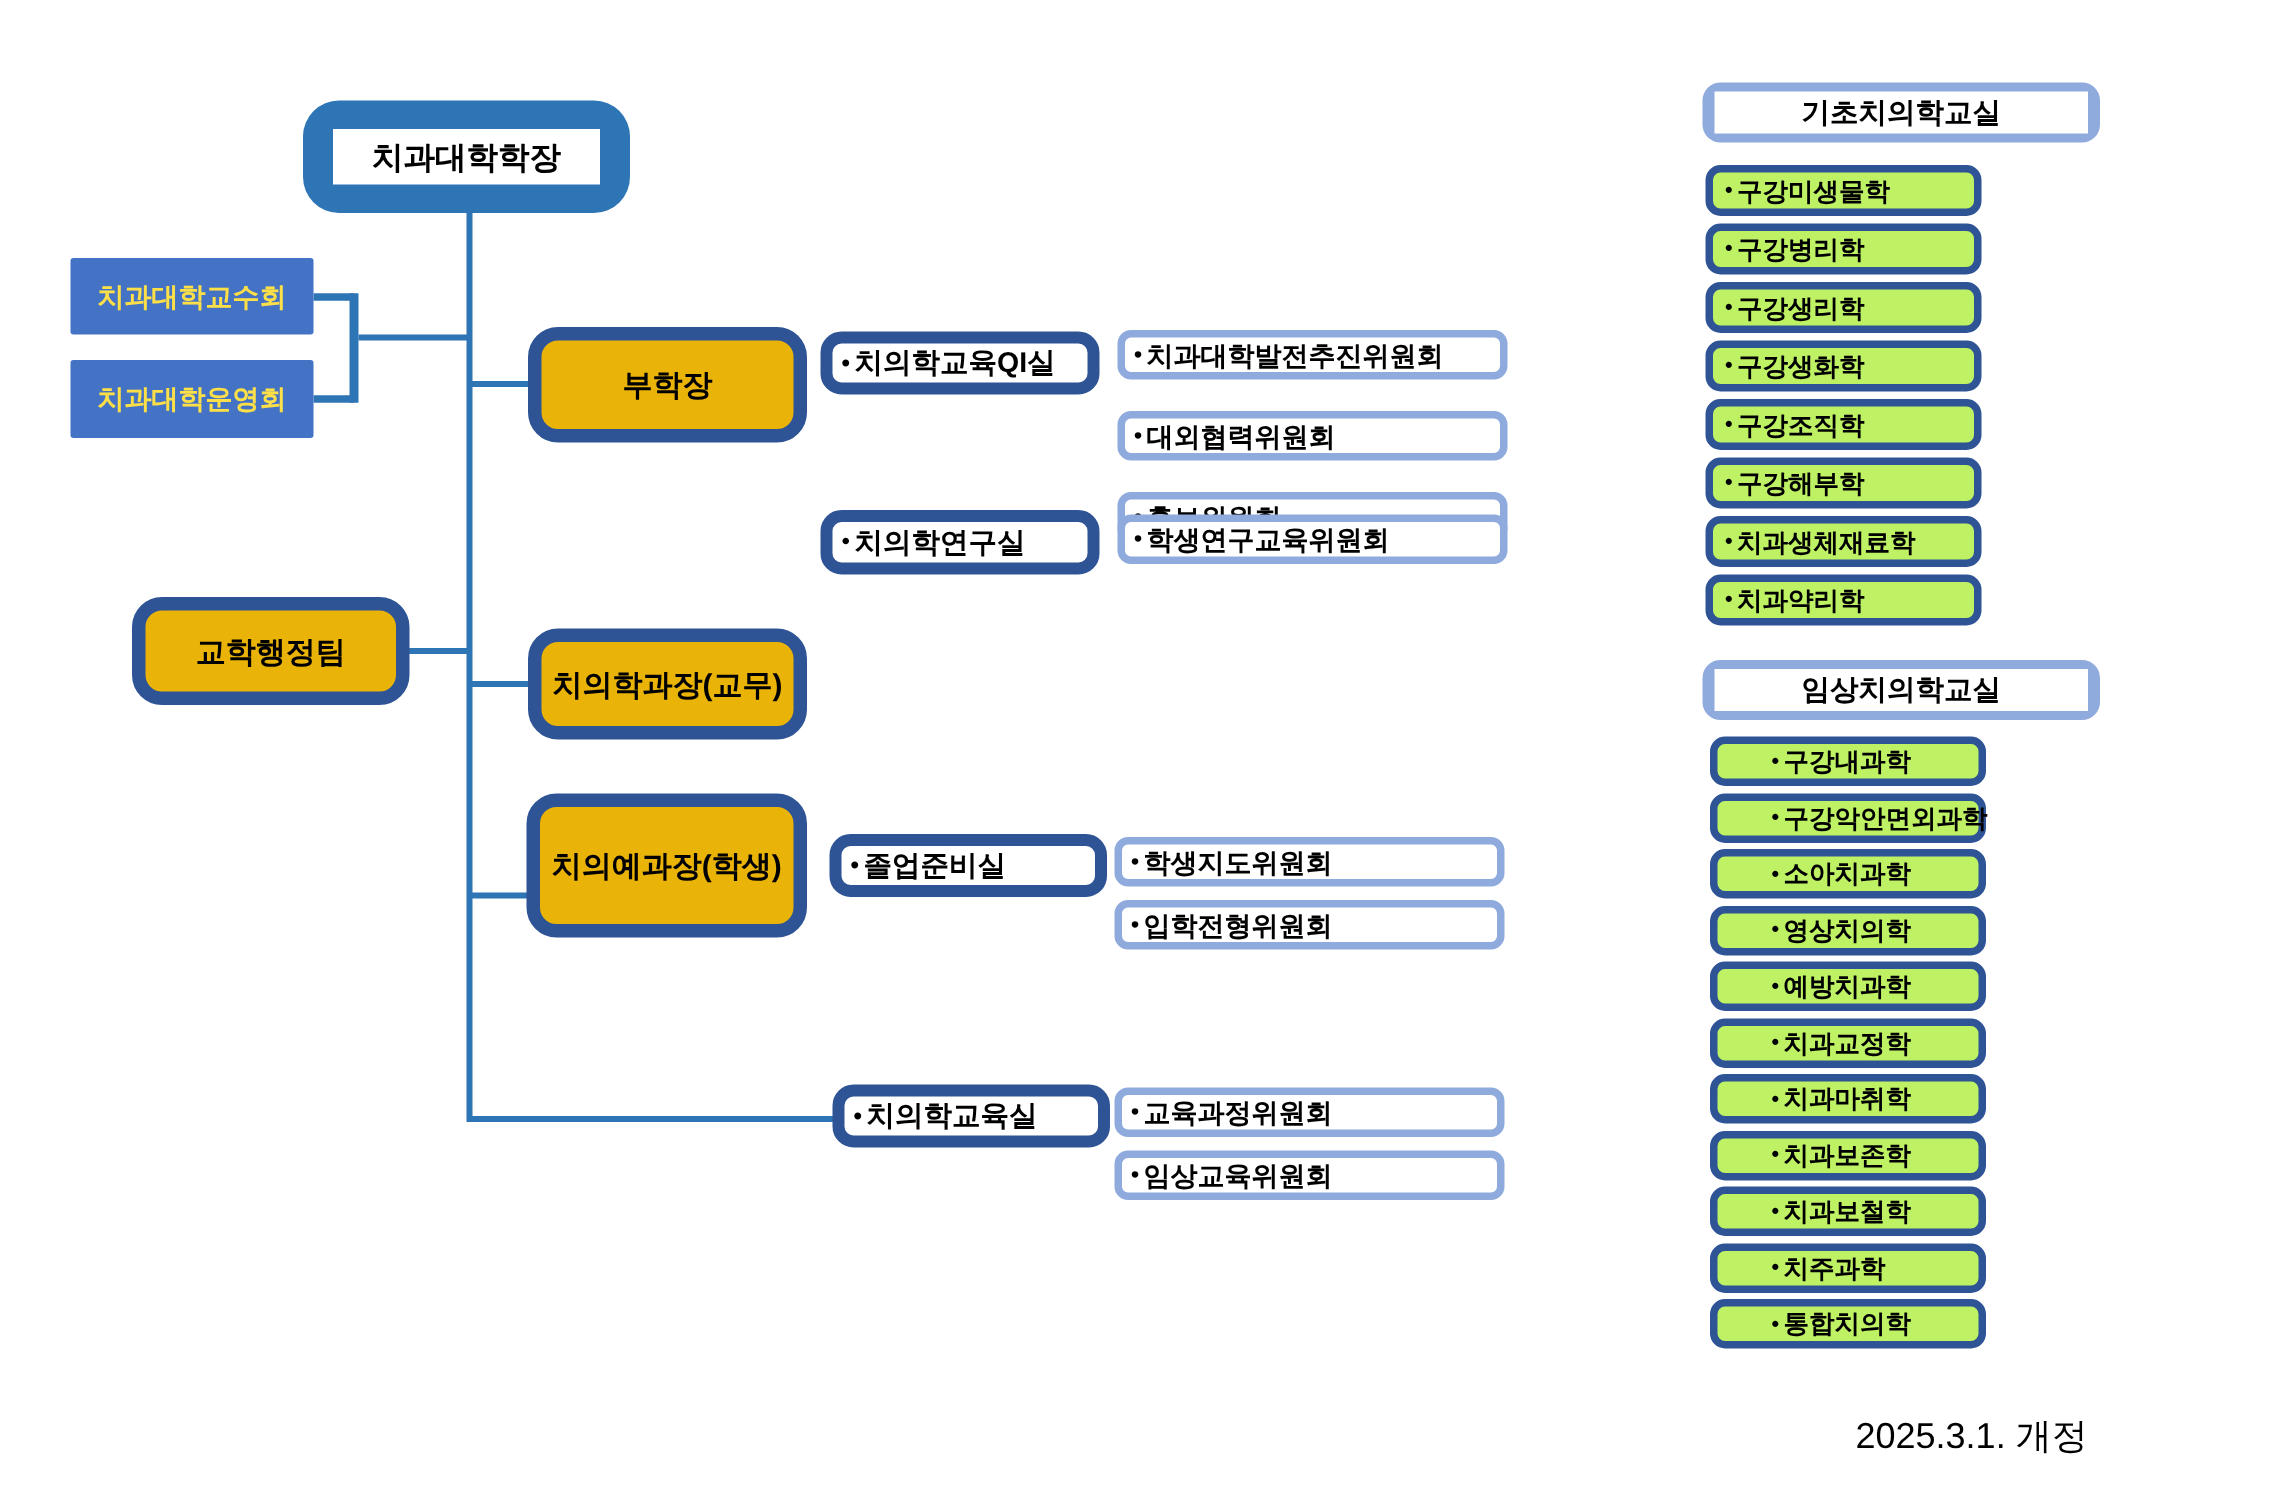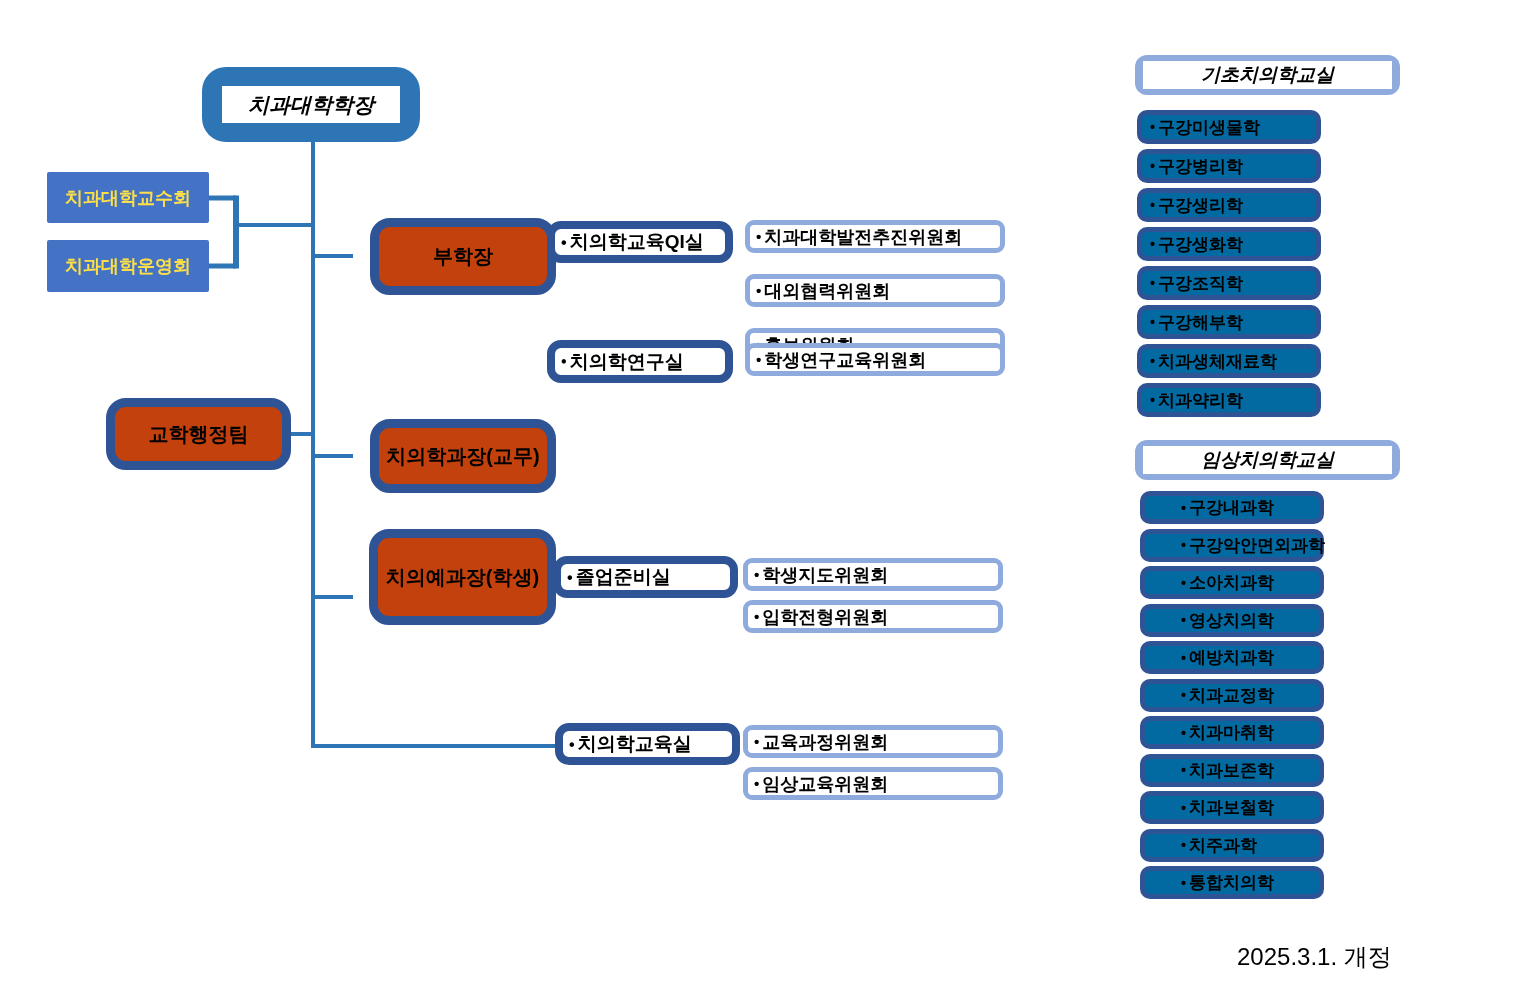--- a/index.html
+++ b/index.html
@@ -5,62 +5,62 @@
   html,body{margin:0;padding:0;background:#ffffff;}
   .canvas{
     position:relative;width:1517px;height:996px;background:#ffffff;
     font-family:"Liberation Sans","DejaVu Sans",sans-serif;color:#000;
     overflow:hidden;
   }
   svg.lines{position:absolute;left:0;top:0;z-index:0;}
   .box{position:absolute;z-index:1;box-sizing:border-box;}
 
   
-  .pill{display:flex;align-items:center;justify-content:center;font-style:italic;}
+  .pill{display:flex;align-items:center;justify-content:center;}
   .pill-dean{background:#2E75B6;border-radius:24px;padding:19px 20px;}
   .pill-hdr{background:#8FAADC;border-radius:12px;padding:6px 8px;}
   .pill .inner{
     background:#ffffff;width:100%;height:100%;
     display:flex;align-items:center;justify-content:center;
     font-weight:bold;
   }
   .pill-dean .inner{font-size:21px;}
   .pill-hdr .inner{font-size:19px;}
 
   
   .solid{
     background:#4472C4;color:#fde047;font-weight:bold;font-size:18px;
     display:flex;align-items:center;justify-content:center;border-radius:2px;
   }
 
   
   .navy-main{
-    background:#c2410c;border:9px solid #2F5496;border-radius:20px;
+    background:#eab308;border:9px solid #2F5496;border-radius:20px;
     display:flex;align-items:center;justify-content:center;
-    font-weight:bold;font-size:20px;margin-left:18px;
+    font-weight:bold;font-size:20px;
   }
 
   
   .office{
     background:#ffffff;border:8px solid #2F5496;border-radius:14px;
     display:flex;align-items:center;padding-left:6px;
     font-weight:bold;font-size:19px;white-space:nowrap;
   }
 
   
   .committee{
     background:#ffffff;border:5px solid #8FAADC;border-radius:9px;
     display:flex;align-items:center;padding-left:6px;
     font-weight:bold;font-size:18px;white-space:nowrap;
     height:33px;width:260px;box-sizing:border-box;
   }
 
   
   .dept{
-    background:#0369a1;border:5px solid #2F5496;border-radius:10px;
+    background:#bef264;border:5px solid #2F5496;border-radius:10px;
     display:flex;align-items:center;padding-left:8px;
     font-weight:bold;font-size:17px;white-space:nowrap;
     box-sizing:border-box;width:184px;
   }
 
   .bullet::before{content:"\2022";margin-right:3px;font-size:0.85em;}
 
   .stack{display:flex;flex-direction:column;}
   .gap8{gap:21px;} .gap9{gap:9px;}
   .dept-list-basic{gap:5px;} .dept-list-basic .dept{height:34px;}

